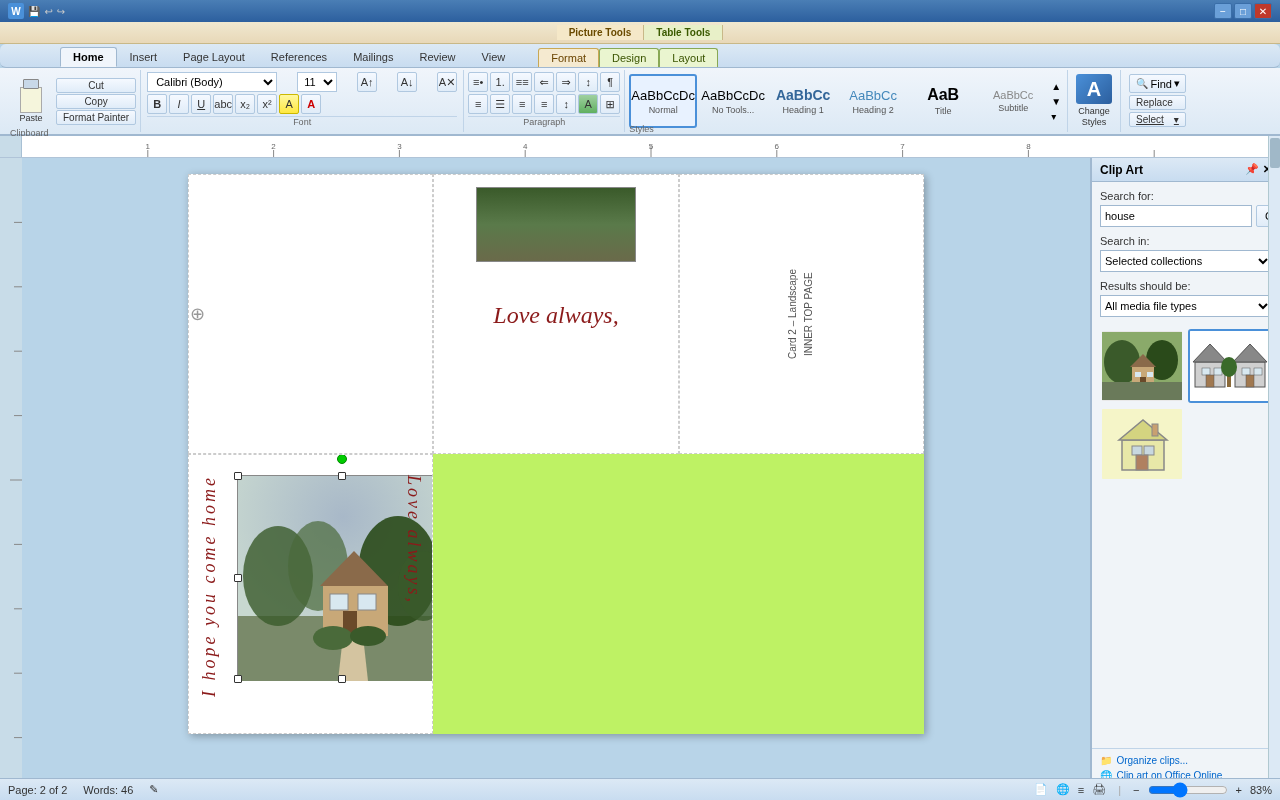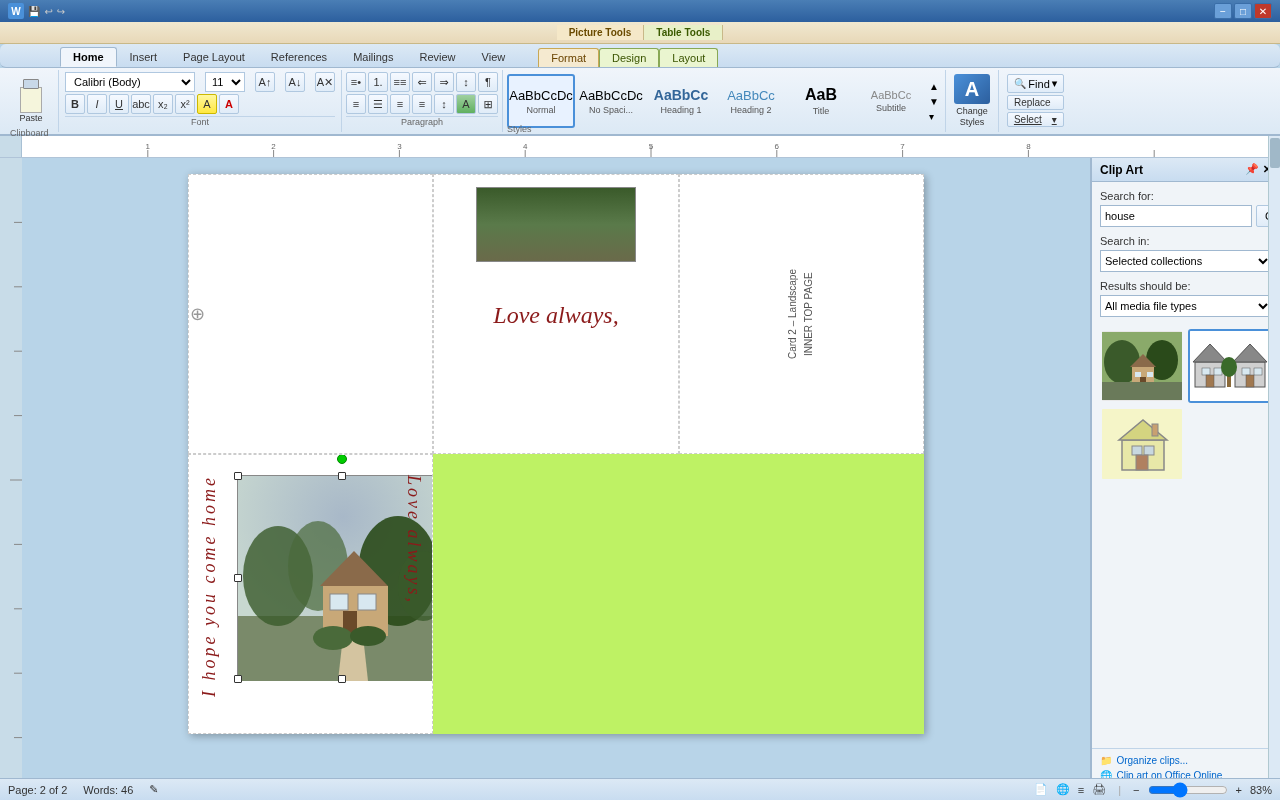--- a/index.html
+++ b/index.html
@@ -300,25 +300,30 @@
 <div class="ribbon" style="height:68px; display:flex; align-items:stretch;">
 
   <div style="display:flex; border-right:1px solid #c0d4e8; padding:2px 4px; align-items:stretch;">
     <div style="display:flex;flex-direction:column;align-items:center;justify-content:center;padding:4px 8px;cursor:pointer;border-radius:3px;">
       <div style="width:30px;height:34px;position:relative;">
         <div style="width:22px;height:26px;background:#f5f5dc;border:1px solid #aaa;position:absolute;bottom:0;left:4px;"></div>
         <div style="width:16px;height:10px;background:#c8d8e8;border:1px solid #888;position:absolute;top:0;left:7px;border-radius:1px;"></div>
       </div>
       <span style="font-size:9px;color:#333;">Paste</span>
     </div>
+    <div style="display:flex;flex-direction:column;gap:1px;margin-left:2px;justify-content:center;">
+      <button class="small-btn">Cut</button>
+      <button class="small-btn">Copy</button>
+      <button class="small-btn">Format Painter</button>
+    </div>
     <div style="font-size:9px;color:#666;position:absolute;margin-top:56px;margin-left:2px;">Clipboard</div>
   </div>
 
   <div style="display:flex;flex-direction:column;border-right:1px solid #c0d4e8;padding:2px 6px;min-width:200px;">
-    <div style="display:flex;gap:10px;margin-bottom:2px;">
+    <div style="display:flex;gap:20px;margin-bottom:2px;">
       <select class="font-selector">
         <option>Calibri (Body)</option>
       </select>
       <select class="size-selector">
         <option>11</option>
       </select>
       <div class="fmt-btn">A↑</div>
       <div class="fmt-btn">A↓</div>
       <div class="fmt-btn">A✕</div>
     </div>
@@ -357,21 +362,21 @@
     <div style="font-size:9px;color:#666;margin-top:2px;border-top:1px solid #c0d4e8;text-align:center;">Paragraph</div>
   </div>
 
   <div class="styles-section">
     <div class="style-item active">
       <div class="style-preview">AaBbCcDc</div>
       <div class="style-label">Normal</div>
     </div>
     <div class="style-item">
       <div class="style-preview">AaBbCcDc</div>
-      <div class="style-label">No Spaci...</div>
+      <div class="style-label">No Tools...</div>
     </div>
     <div class="style-item">
       <div class="style-preview" style="font-size:14px;color:#336699;font-weight:bold;">AaBbCc</div>
       <div class="style-label">Heading 1</div>
     </div>
     <div class="style-item">
       <div class="style-preview" style="font-size:13px;color:#4488bb;">AaBbCc</div>
       <div class="style-label">Heading 2</div>
     </div>
     <div class="style-item">

